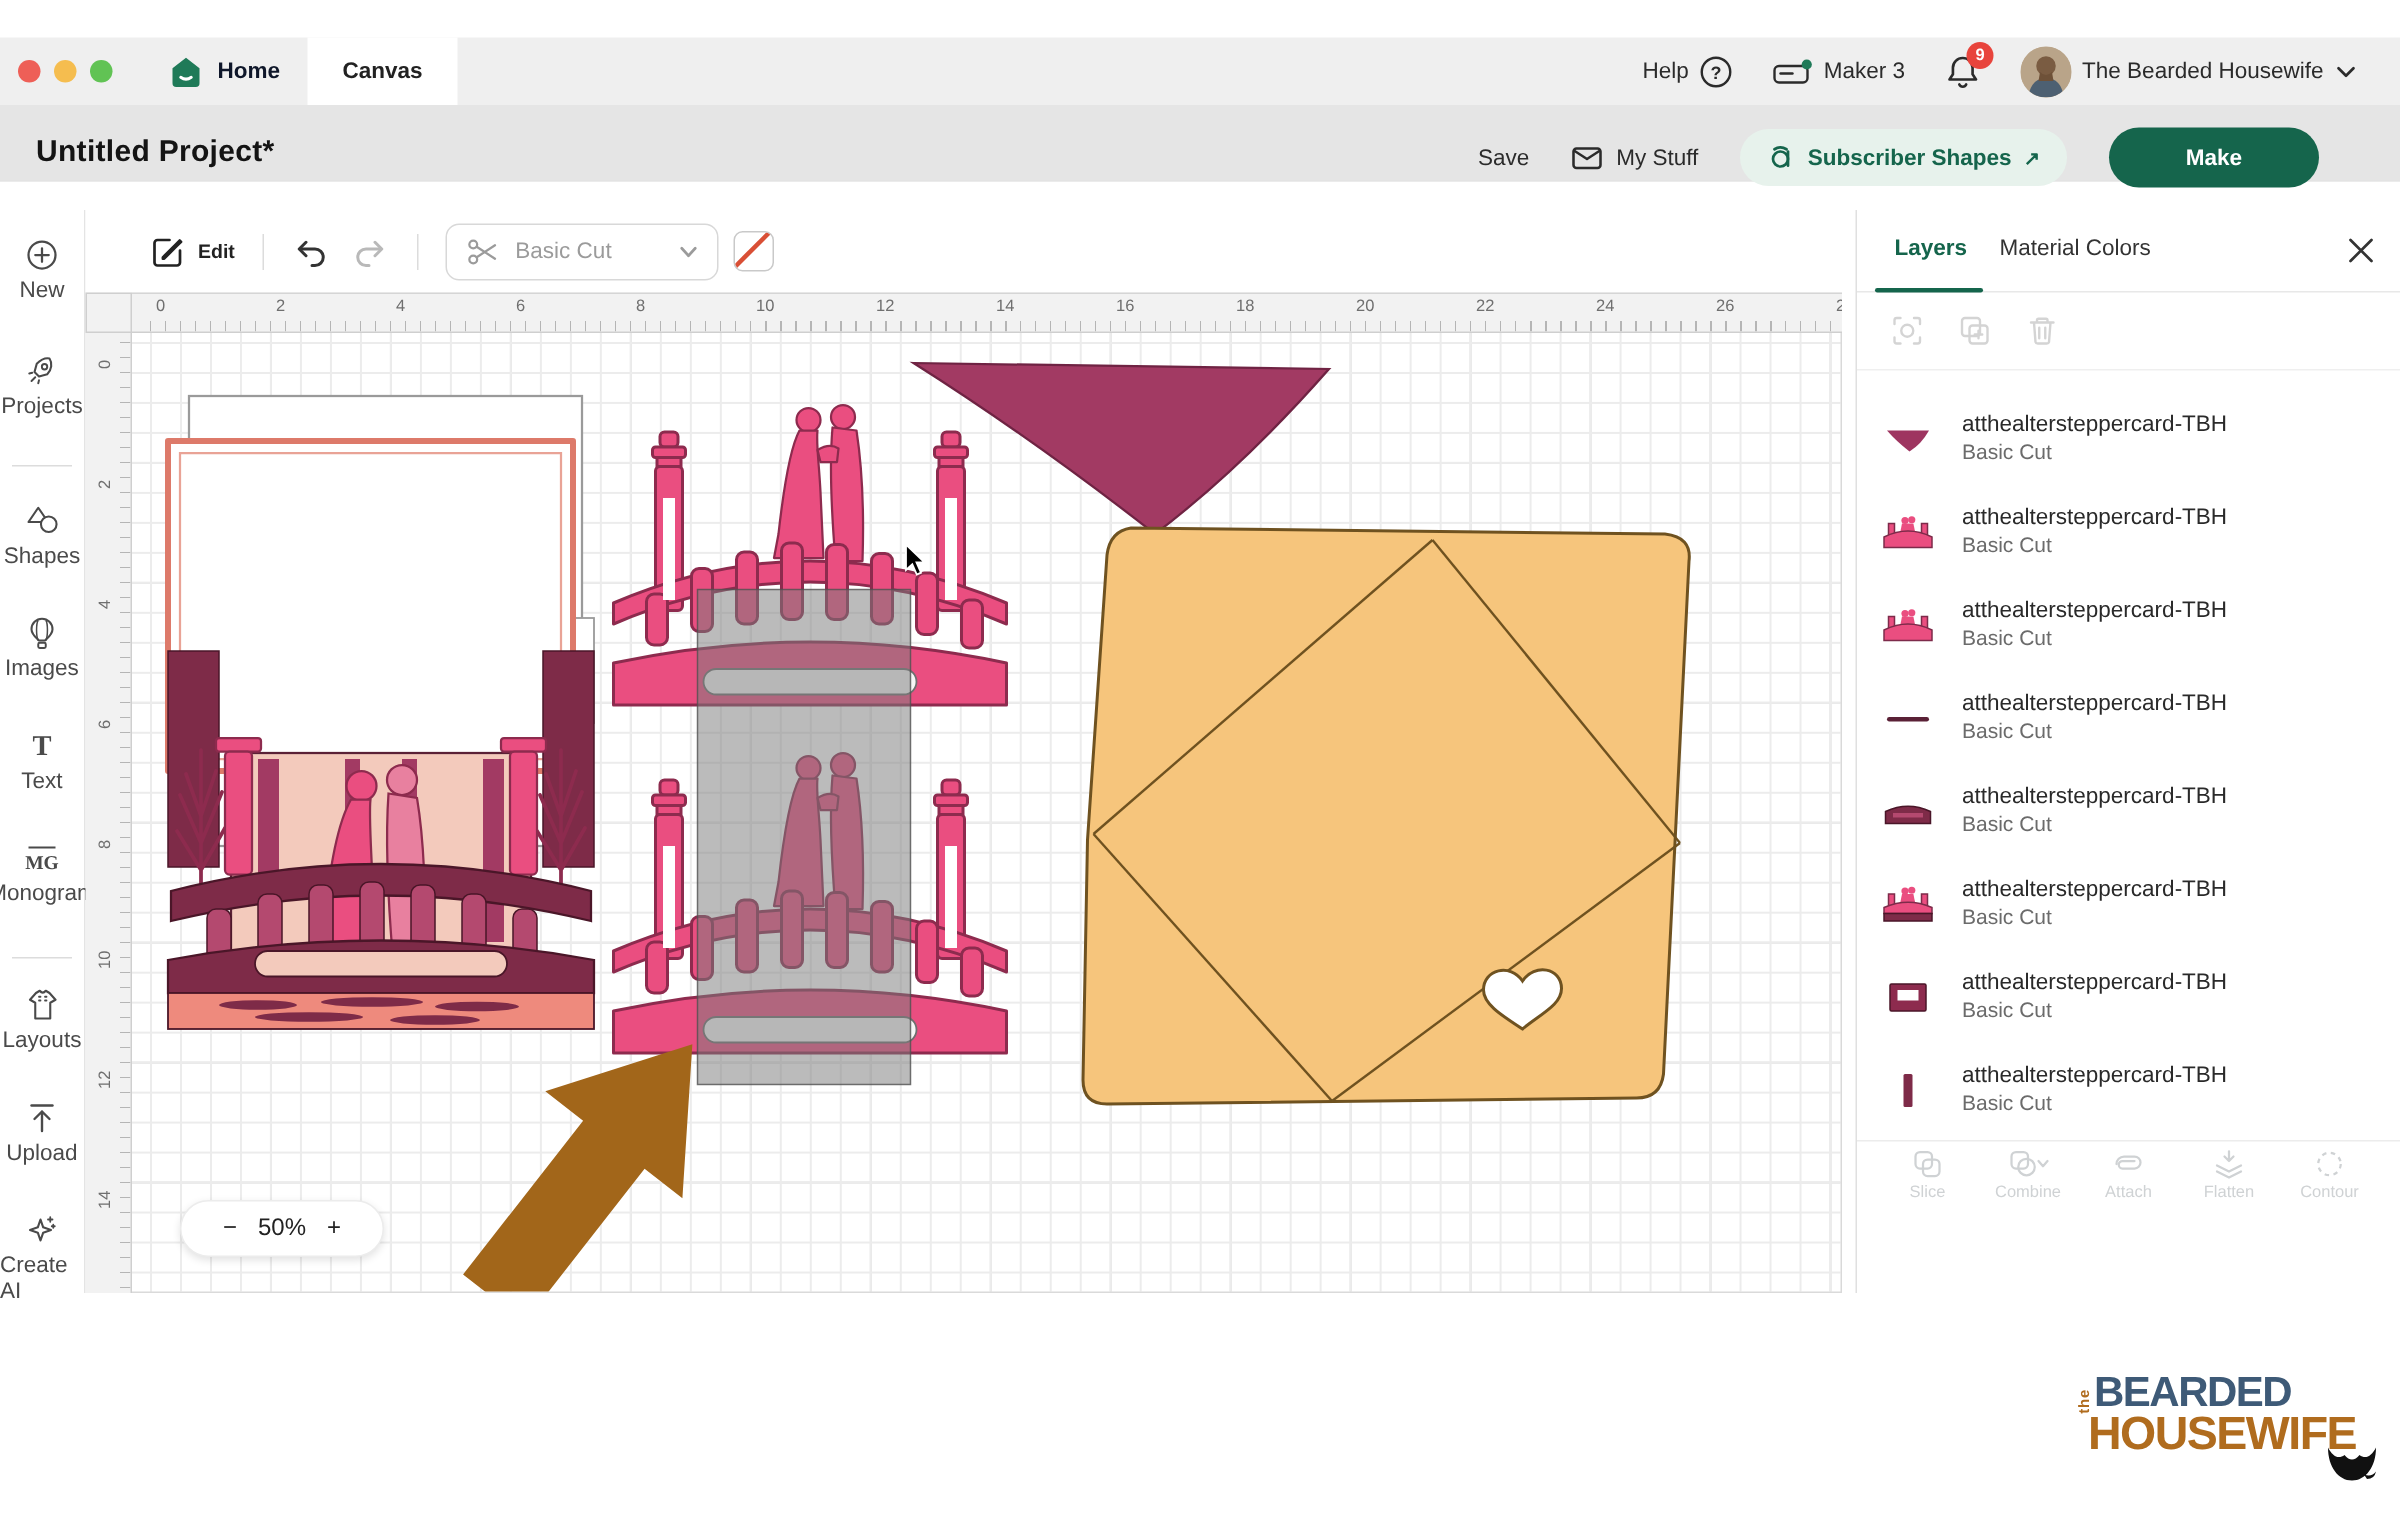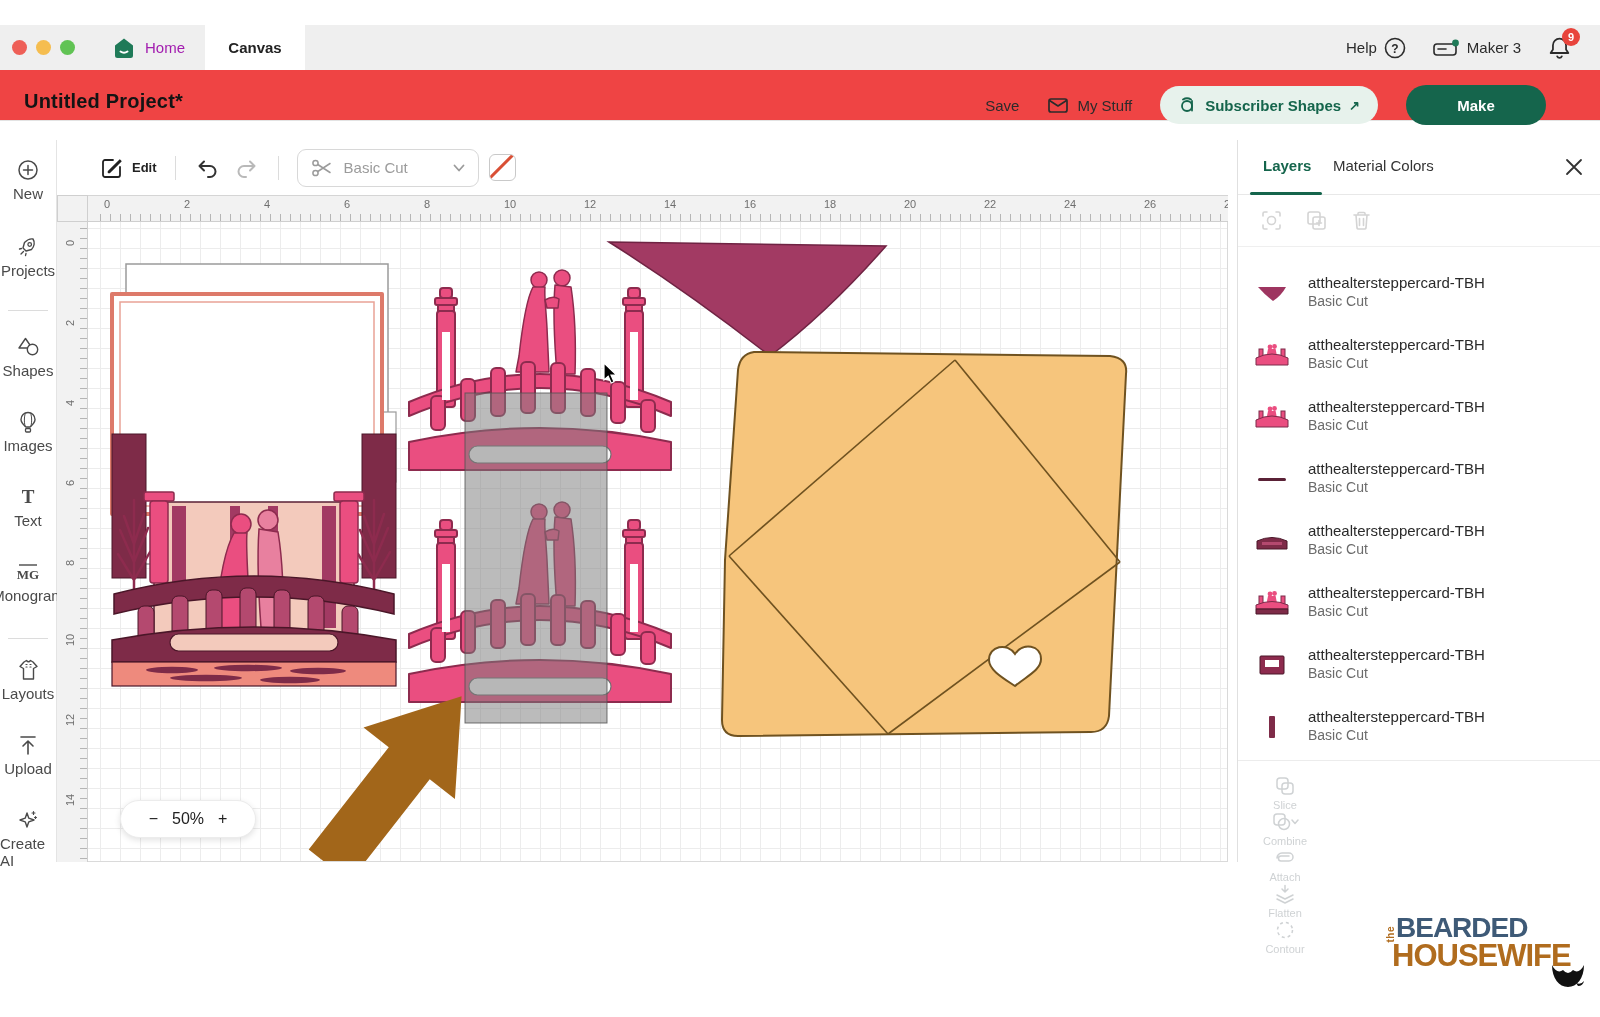--- a/index.html
+++ b/index.html
@@ -6,30 +6,30 @@
   html,body { background:#ffffff; }
   body { font-family:"Liberation Sans", sans-serif; }
   .stage { position:relative; width:1600px; height:1017px; background:#fff; overflow:hidden; }
 
   
   .titlebar { position:absolute; left:0; top:25px; width:1600px; height:45px; background:#efefef; }
   .tlights { position:absolute; left:12px; top:15px; display:flex; gap:9px; }
   .tlight { width:15px; height:15px; border-radius:50%; }
   .tl-red{background:#ee5f57;} .tl-yellow{background:#f5bd4f;} .tl-green{background:#61c354;}
   .home-group { position:absolute; left:112px; top:0; height:45px; display:flex; align-items:center; gap:9px; }
-  .home-label { font-size:15px; font-weight:400; color:#a21caf; }
+  .home-label { font-size:15px; font-weight:700; color:#0f172a; }
   .canvas-tab { position:absolute; left:205px; top:0; width:100px; height:45px; background:#ffffff; display:flex; align-items:center; justify-content:center; font-size:15px; font-weight:700; color:#222; }
   .tb-right { position:absolute; right:28px; top:0; height:45px; display:flex; align-items:center; gap:26px; }
   .tbr-item { display:flex; align-items:center; gap:7px; font-size:15px; color:#2b2b2b; }
   .bell-wrap { position:relative; }
   .badge { position:absolute; top:-7px; right:-8px; min-width:18px; height:18px; border-radius:9px; background:#e8443c; color:#fff; font-size:11px; font-weight:700; display:flex; align-items:center; justify-content:center; padding:0 4px; }
   .avatar { width:34px; height:34px; border-radius:50%; overflow:hidden; background:#c9b49a; }
 
   
-  .projectbar { position:absolute; left:0; top:70px; width:1600px; height:51px; background:#ef4444; border-bottom:1px solid #e3e3e3; }
+  .projectbar { position:absolute; left:0; top:70px; width:1600px; height:51px; background:#e5e5e5; border-bottom:1px solid #e3e3e3; }
   .proj-title { position:absolute; left:24px; top:20px; font-size:20px; font-weight:700; color:#141414; letter-spacing:.2px; }
   .pb-right { position:absolute; right:54px; top:0; height:70px; display:flex; align-items:center; gap:28px; }
   .pb-text { font-size:15px; color:#2b2b2b; display:flex; align-items:center; gap:8px; }
   .deals-pill { height:38px; border-radius:19px; background:#e7f2ec; color:#15654c; display:flex; align-items:center; gap:8px; padding:0 18px; font-size:15px; font-weight:700; }
   .make-btn { width:140px; height:40px; border-radius:21px; background:#15654c; color:#fff; display:flex; align-items:center; justify-content:center; font-size:15px; font-weight:700; border:none; }
 
   
   .sidebar { position:absolute; left:0; top:140px; width:57px; height:722px; background:#fff; border-right:1px solid #e4e4e4; }
   .side-item { position:absolute; left:0; width:56px; display:flex; flex-direction:column; align-items:center; gap:3px; cursor:pointer; }
   .slabel { font-size:15px; color:#4a4a4a; }
@@ -78,21 +78,21 @@
   .panel-actions { height:52px; display:flex; align-items:center; gap:22px; padding-left:22px; border-bottom:1px solid #efefef; }
   .layer-list { height:513px; overflow:hidden; }
   .layer-row { height:62px; display:flex; align-items:flex-end; padding-left:14px; cursor:pointer; }
   .layer-thumb { width:40px; height:32px; display:flex; align-items:center; justify-content:center; }
   .layer-texts { margin-left:16px; display:flex; flex-direction:column; gap:2px; }
   .layer-name { font-size:15px; color:#2a2a2a; }
   .layer-op { font-size:14px; color:#6b6b6b; }
   .bg-row { height:47px; border-top:1px solid #ececec; display:flex; align-items:center; padding-left:12px; gap:17px; }
   .bg-swatch { width:23px; height:23px; border:1px solid #d7d7d7; border-radius:4px; background:#fff; cursor:pointer; }
   .bg-label { font-size:14.5px; color:#333; }
-  .panel-tools { height:52px; border-top:1px solid #ececec; display:flex; align-items:flex-start; justify-content:space-between; padding:14px 18px 0 18px;flex-direction:column; }
+  .panel-tools { height:52px; border-top:1px solid #ececec; display:flex; align-items:flex-start; justify-content:space-between; padding:4px 18px 0 18px; }
   .ptool { display:flex; flex-direction:column; align-items:center; gap:2px; width:58px; }
   .ptool-label { font-size:11px; color:#cfd2d4; }
 
   
   .watermark { position:absolute; left:1384px; top:915px; width:186px; }
   .wm-line1 { display:flex; align-items:flex-end; }
   .wm-the { color:#b06c1e; font-size:10px; font-weight:700; transform:rotate(-90deg) translateX(-2px); transform-origin:center; width:12px; letter-spacing:.5px; }
   .wm-bearded { color:#3e5a77; font-size:28px; font-weight:700; letter-spacing:-1px; line-height:.9; }
   .wm-line2 { color:#b06c1e; font-size:31px; font-weight:700; letter-spacing:-1px; line-height:1; margin-left:8px; }
   .wm-beard { position:absolute; right:-16px; bottom:-18px; }
@@ -135,20 +135,34 @@
           <circle cx="23.5" cy="6" r="3.4" fill="#1f7a58"></circle>
         </svg>
         <span>Maker 3</span>
       </div>
       <div class="bell-wrap">
         <svg width="25" height="26" viewBox="0 0 24 25">
           <path d="M12 3.5 a6.3 6.3 0 0 1 6.3 6.3 V14 l2.2 3.3 H3.5 L5.7 14 V9.8 A6.3 6.3 0 0 1 12 3.5 Z" fill="none" stroke="#2b2b2b" stroke-width="1.7" stroke-linejoin="round"></path>
           <path d="M9.8 20.5 a2.4 2.4 0 0 0 4.4 0" fill="none" stroke="#2b2b2b" stroke-width="1.7" stroke-linecap="round"></path>
         </svg>
         <span class="badge">9</span>
+      </div>
+      <div class="tbr-item">
+        <span class="avatar">
+          <svg width="34" height="34" viewBox="0 0 34 34">
+            <rect width="34" height="34" fill="#b9a489"></rect>
+            <circle cx="17" cy="13" r="6.5" fill="#7a5c42"></circle>
+            <path d="M5 34 Q7 21 17 21 Q27 21 29 34 Z" fill="#4d6072"></path>
+            <path d="M13 17 q4 4 8 0 l1 6 h-10 Z" fill="#6e5138"></path>
+          </svg>
+        </span>
+        <span>The Bearded Housewife</span>
+        <svg width="16" height="16" viewBox="0 0 16 16">
+          <path d="M3 5.5 L8 10.5 L13 5.5" fill="none" stroke="#2b2b2b" stroke-width="1.8" stroke-linecap="round" stroke-linejoin="round"></path>
+        </svg>
       </div>
     </div>
   </div>
 
   <div class="projectbar">
     <div class="proj-title">Untitled Project*</div>
     <div class="pb-right">
       <div class="pb-text">
         <span>Save</span>
       </div>

